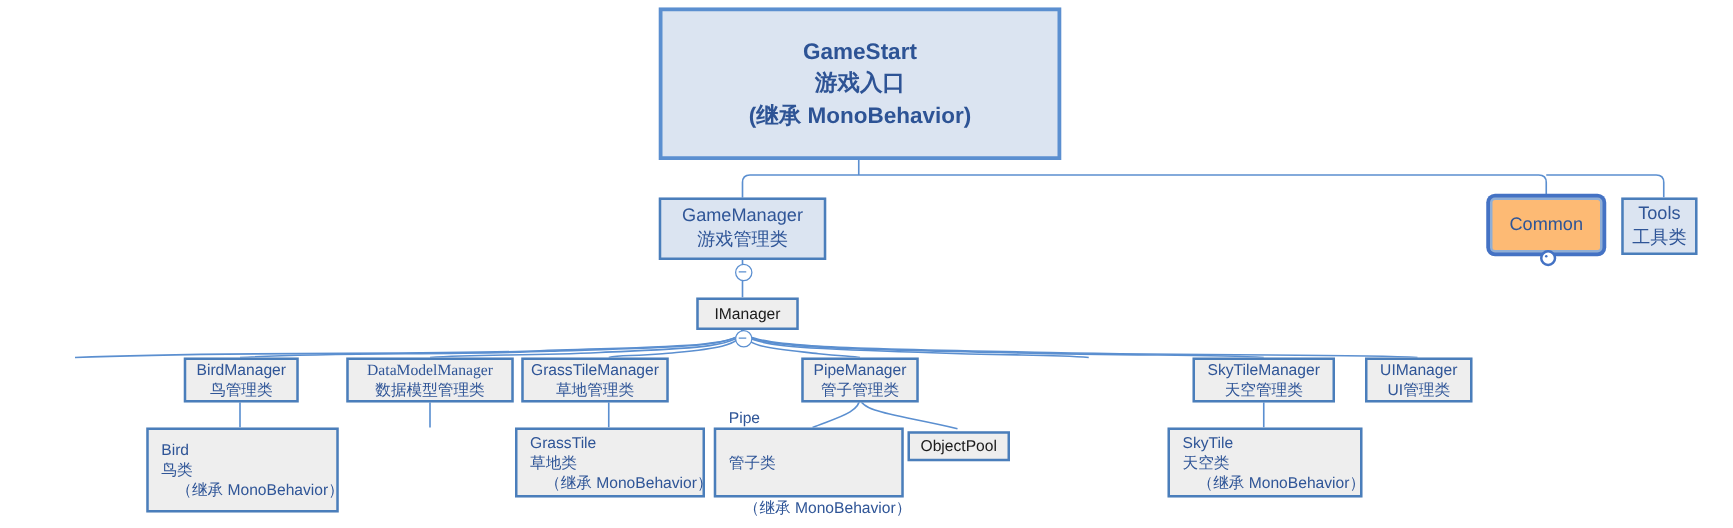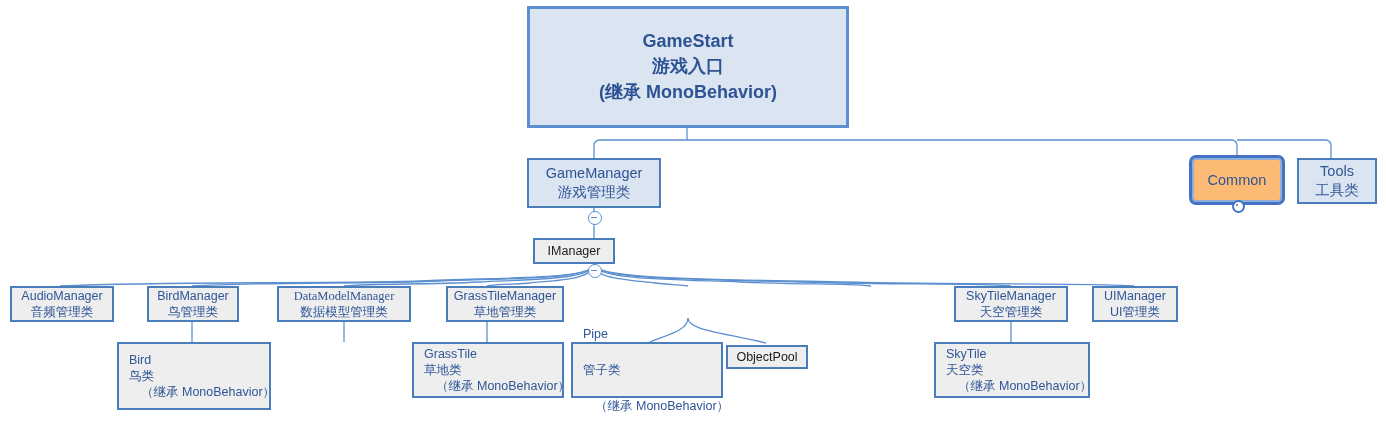--- a/index.html
+++ b/index.html
@@ -174,53 +174,53 @@
   <div class="node filled" style="left:527px; top:158px; width:134px; height:50px;">
     <span class="ln">GameManager</span>
     <span class="ln">游戏管理类</span>
   </div>
 
   <div class="node selected" style="left:1192px; top:158px; width:90px; height:44px;">
     <span class="ln">Common</span>
   </div>
   <div class="sel-handle" style="left:1232px; top:200px;"></div>
 
-  <div class="node filled" style="left:1297px; top:158px; width:80px; height:46px;">
+  <div class="node filled" style="left:1297px; top:158px; width:61px; height:46px;">
     <span class="ln">Tools</span>
     <span class="ln">工具类</span>
   </div>
 
   <div class="collapse" style="left:588px; top:211px;"></div>
 
-  <div class="node plain" style="left:533px; top:238px; width:82px; height:26px;">
+  <div class="node plain" style="left:557px; top:238px; width:82px; height:26px;">
     <span class="ln">IManager</span>
   </div>
 
   <div class="collapse" style="left:588px; top:264px;"></div>
 
-  <div class="node mgr" style="left:10px; top:286px; width:104px; height:36px;">
-    <span class="ln">AudioManager</span>
-    <span class="ln">音频管理类</span>
-  </div>
 
   <div class="node mgr" style="left:147px; top:286px; width:92px; height:36px;">
     <span class="ln">BirdManager</span>
     <span class="ln">鸟管理类</span>
   </div>
 
   <div class="node mgr" style="left:277px; top:286px; width:134px; height:36px;font-family:Liberation Serif, serif;">
     <span class="ln">DataModelManager</span>
     <span class="ln">数据模型管理类</span>
   </div>
 
-  <div class="node mgr" style="left:446px; top:286px; width:118px; height:36px;">
+  <div class="node mgr" style="left:417px; top:286px; width:118px; height:36px;">
     <span class="ln">GrassTileManager</span>
     <span class="ln">草地管理类</span>
   </div>
 
+  <div class="node mgr" style="left:641px; top:286px; width:94px; height:36px;">
+    <span class="ln">PipeManager</span>
+    <span class="ln">管子管理类</span>
+  </div>
 
 
   <div class="node mgr" style="left:954px; top:286px; width:114px; height:36px;">
     <span class="ln">SkyTileManager</span>
     <span class="ln">天空管理类</span>
   </div>
 
   <div class="node mgr" style="left:1092px; top:286px; width:86px; height:36px;">
     <span class="ln">UIManager</span>
     <span class="ln">UI管理类</span>

